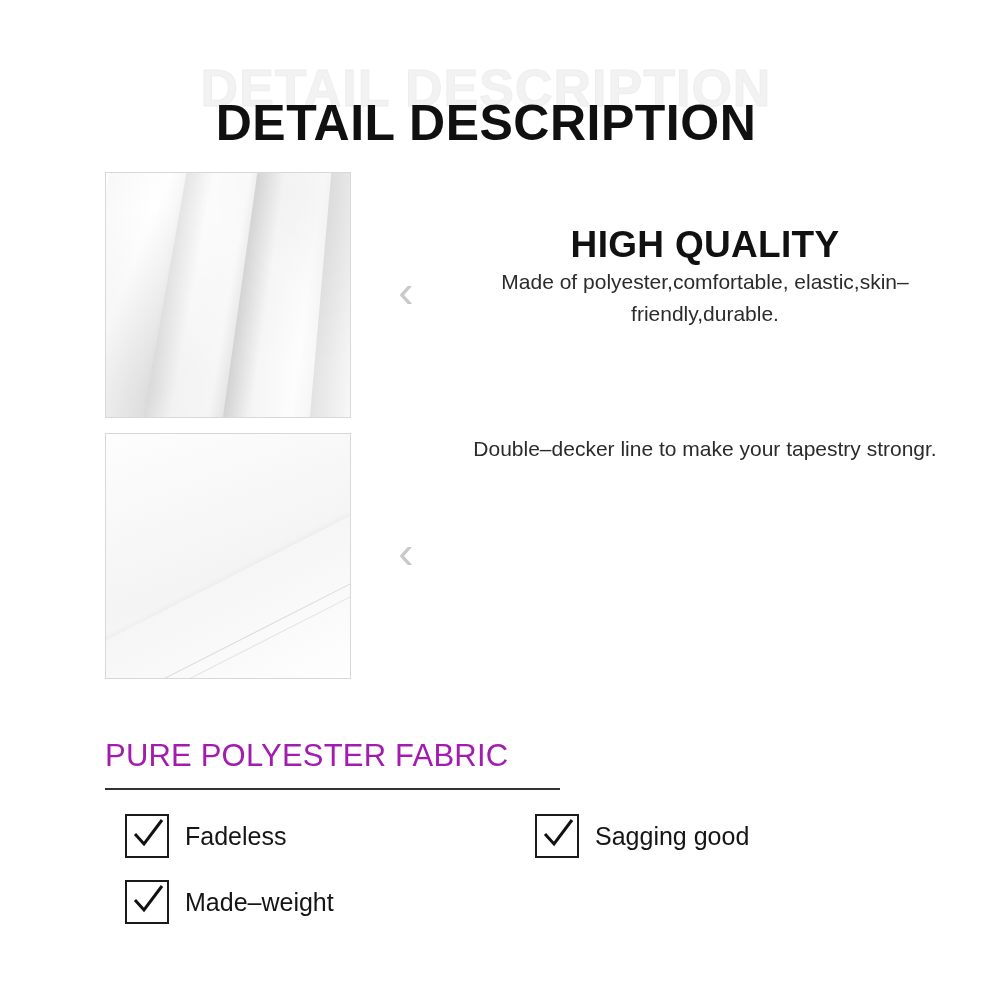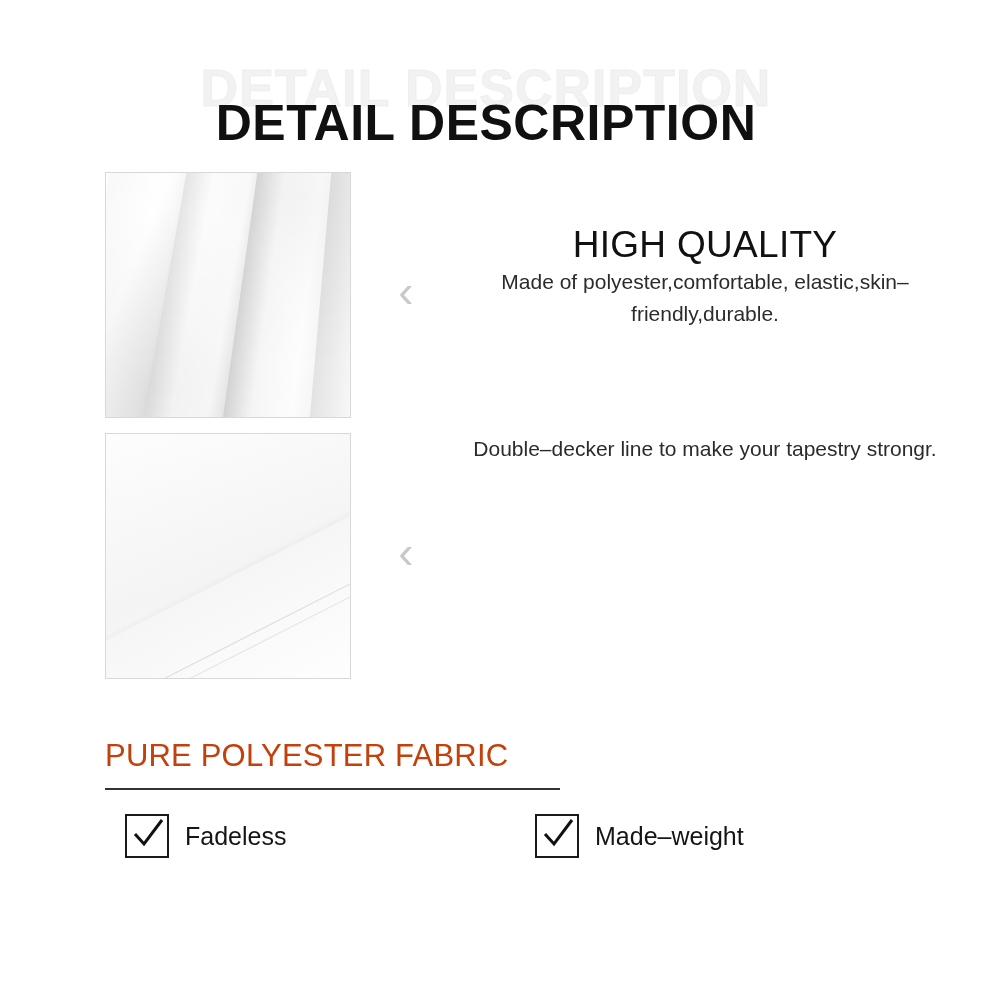--- a/index.html
+++ b/index.html
@@ -155,21 +155,21 @@
   }
 
   .feature-text {
     flex: none;
     width: 540px;
     margin-left: 6px;
     text-align: center;
   }
   .feature-heading {
     font-size: 37px;
-    font-weight: normal;
+    font-weight: bold;
     letter-spacing: 0.3px;
     color: #111111;
     margin-top: 52px;
   }
   #feature-row-1 .feature-heading { margin-top: 60px; }
   .feature-desc {
     font-size: 21px;
     color: #2b2b2b;
     line-height: 1.52;
     padding: 0 28px;
@@ -178,21 +178,21 @@
   
   .fabric-section {
     position: absolute;
     top: 738px;
     left: 105px;
     width: 790px;
   }
   .fabric-title {
     font-size: 31px;
     font-weight: normal;
-    color: #c2410c;
+    color: #a21caf;
     letter-spacing: 0.2px;
     padding-bottom: 14px;
   }
   .fabric-rule {
     width: 455px;
     height: 2px;
     background: #333333;
     margin-bottom: 24px;
   }
   .check-grid {
@@ -267,20 +267,28 @@
 
     <div class="check-item">
       <div class="checkbox">
         <svg width="34" height="34" viewBox="0 0 34 34" aria-hidden="true">
           <polyline points="4,16 13,26 31,2" fill="none" stroke="#111111" stroke-width="3"></polyline>
         </svg>
       </div>
       <div class="check-label">Fadeless</div>
     </div>
 
+    <div class="check-item">
+      <div class="checkbox">
+        <svg width="34" height="34" viewBox="0 0 34 34" aria-hidden="true">
+          <polyline points="4,16 13,26 31,2" fill="none" stroke="#111111" stroke-width="3"></polyline>
+        </svg>
+      </div>
+      <div class="check-label">Sagging good</div>
+    </div>
 
     <div class="check-item">
       <div class="checkbox">
         <svg width="34" height="34" viewBox="0 0 34 34" aria-hidden="true">
           <polyline points="4,16 13,26 31,2" fill="none" stroke="#111111" stroke-width="3"></polyline>
         </svg>
       </div>
       <div class="check-label">Made–weight</div>
     </div>
 

